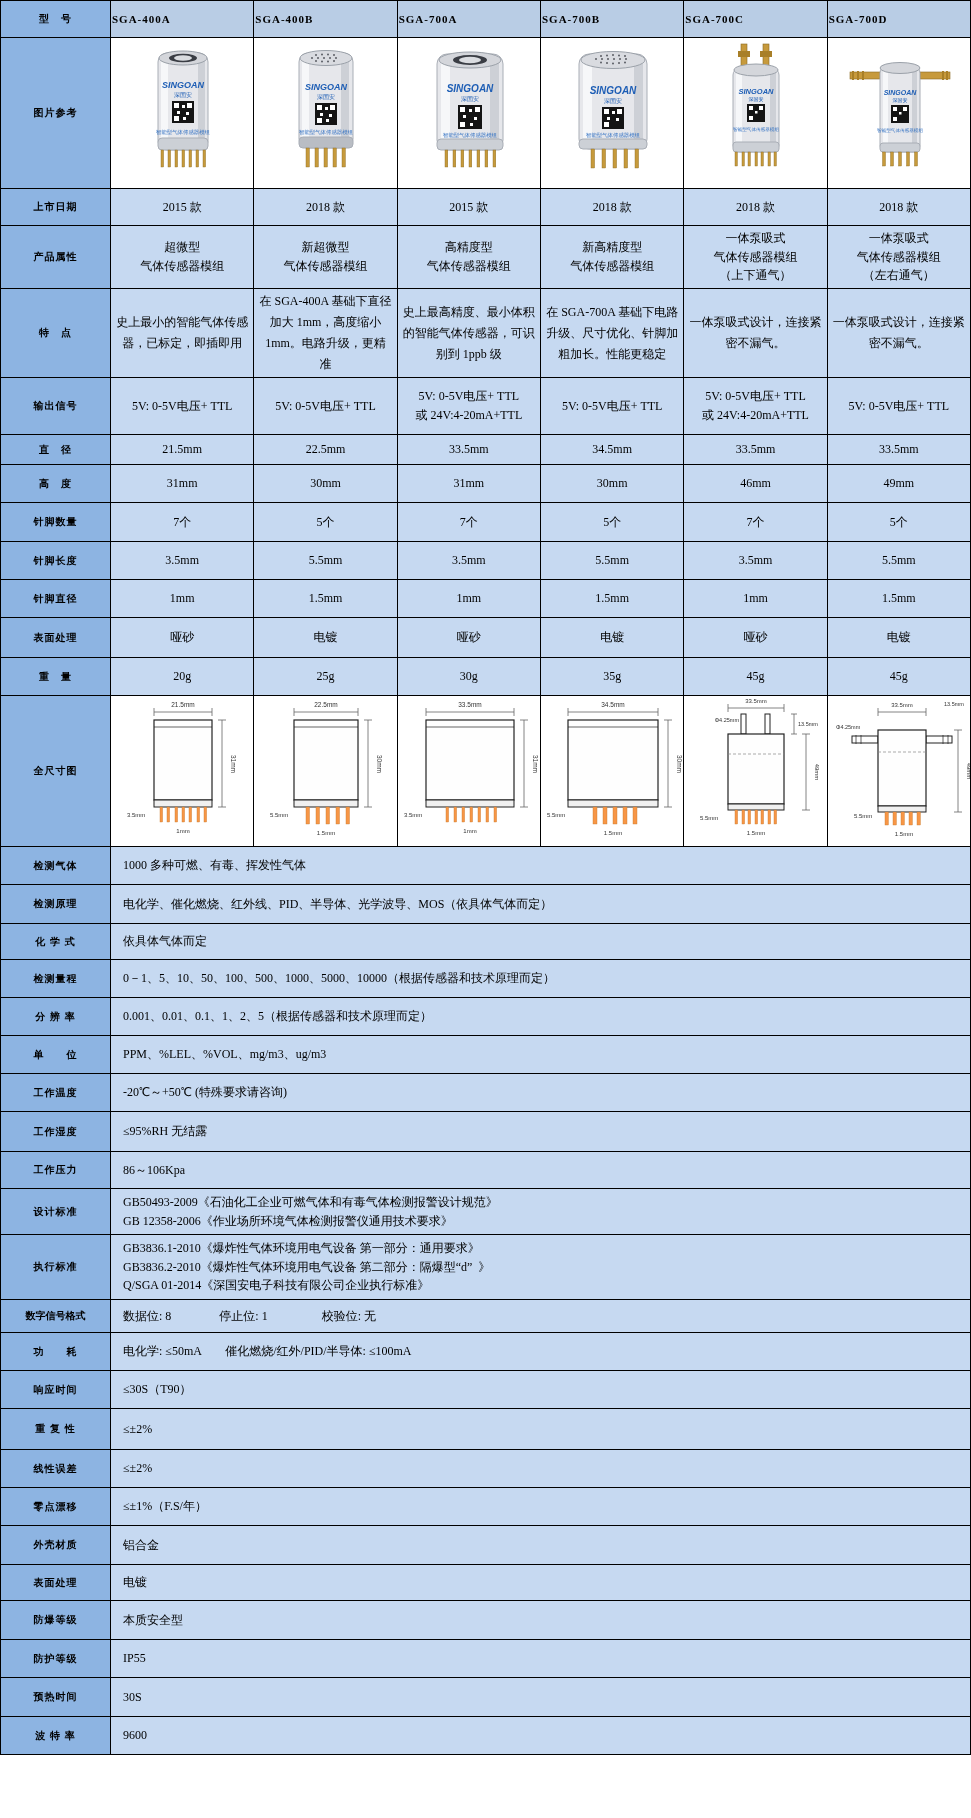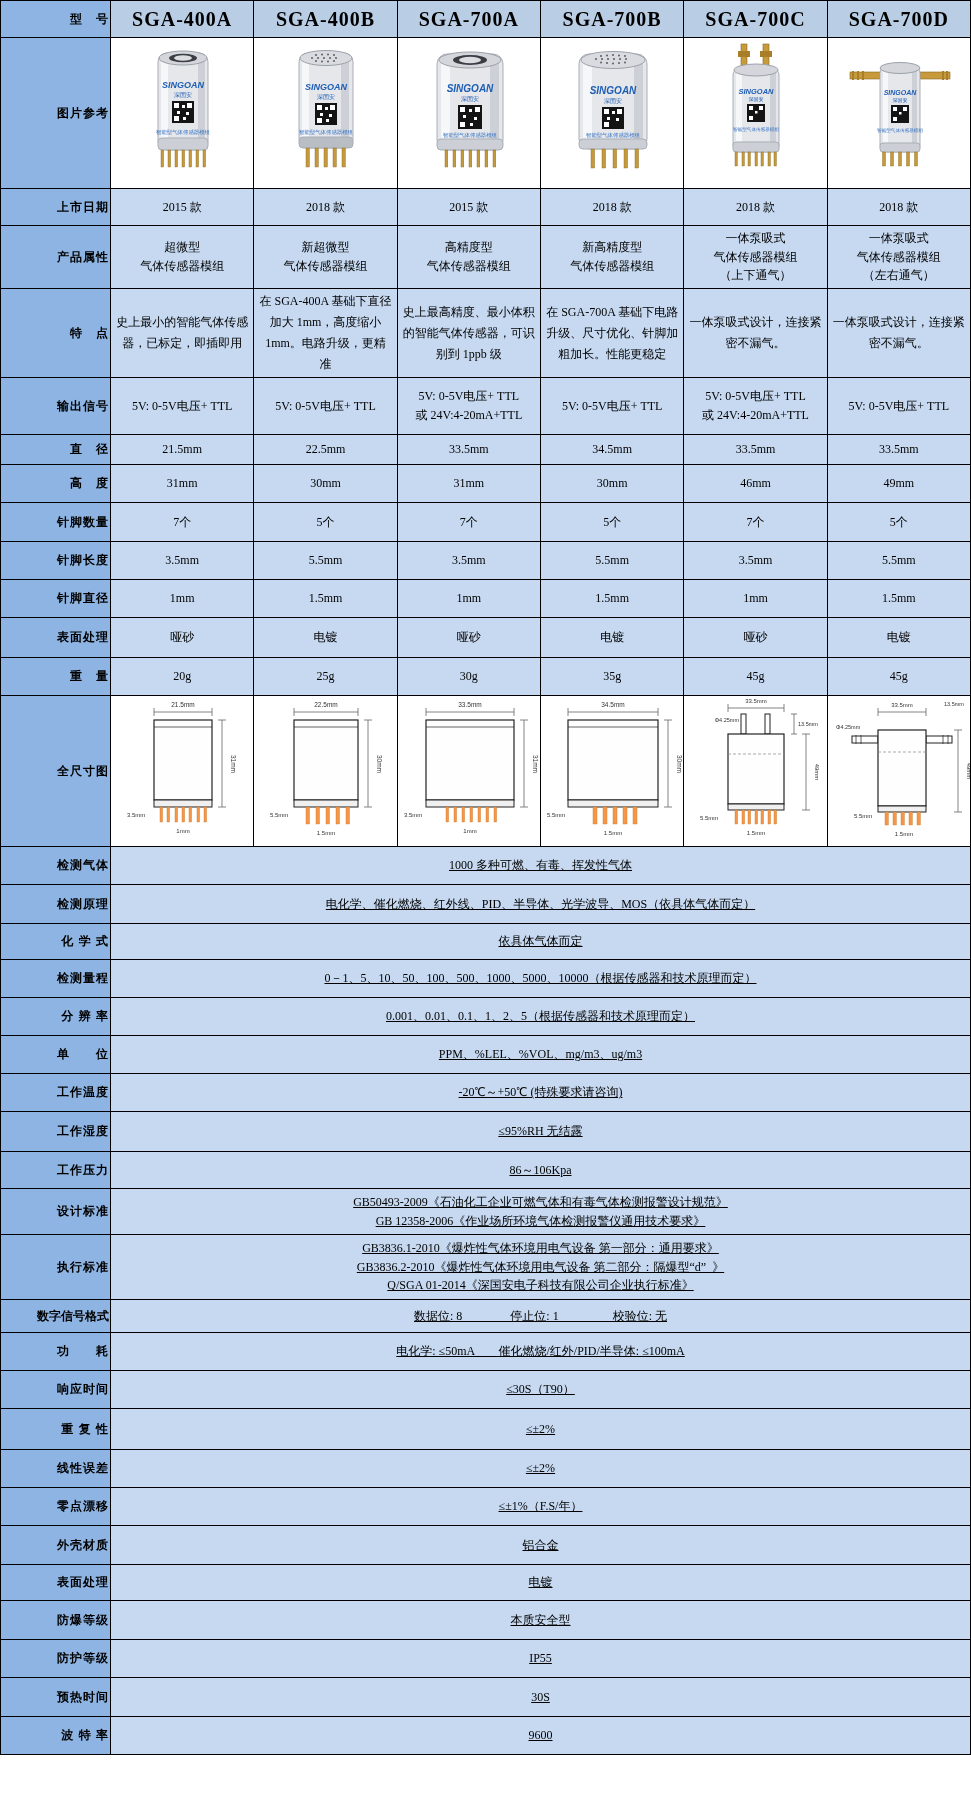--- a/index.html
+++ b/index.html
@@ -1,24 +1,24 @@
 <!DOCTYPE html>
 <html><head>
 <meta charset="utf-8">
 <style>
   html,body{margin:0;padding:0;background:#fff;}
   body{width:971px;font-family:"Liberation Sans",sans-serif;color:#000;}
   table.spec{width:971px;table-layout:fixed;border-collapse:collapse;}
   .spec td{border:1px solid #000;vertical-align:middle;overflow:hidden;}
-  td.lbl{background:#8DB4E2;font-weight:bold;text-align:right;font-size:12px;letter-spacing:1px;font-family:"Liberation Sans",sans-serif;white-space:pre-line;}
-  td.model{background:#B9CDE5;text-align:center;font-weight:bold;font-size:20px;font-family:"Liberation Serif",serif;letter-spacing:1px;}
+  td.lbl{background:#8DB4E2;font-weight:bold;text-align:center;font-size:10px;letter-spacing:1px;font-family:"Liberation Sans",sans-serif;white-space:pre-line;}
+  td.model{background:#B9CDE5;font-weight:bold;font-size:11px;font-family:"Liberation Serif",serif;letter-spacing:1px;}
   td.val{background:#C6D9F1;text-align:center;font-size:12px;font-family:"Liberation Serif",serif;white-space:pre-line;line-height:1.55;padding:2px 5px;}
   td.feat{line-height:1.75;text-align:center;}
   td.photo,td.diag{background:#fff;text-align:center;padding:0;}
-  td.info{background:#C6D9F1;text-align:center;font-size:12px;font-family:"Liberation Serif",serif;white-space:pre-wrap;padding:4px 0;line-height:1.7;text-decoration:underline;}
+  td.info{background:#C6D9F1;text-align:left;font-size:12px;font-family:"Liberation Serif",serif;white-space:pre-wrap;padding:4px 12px;line-height:1.7;}
   svg text{font-family:"Liberation Sans",sans-serif;}
 </style>
 </head>
 <body>
 
 <table class="spec">
 <colgroup>
       <col style="width:110px">
       <col>
       <col>

